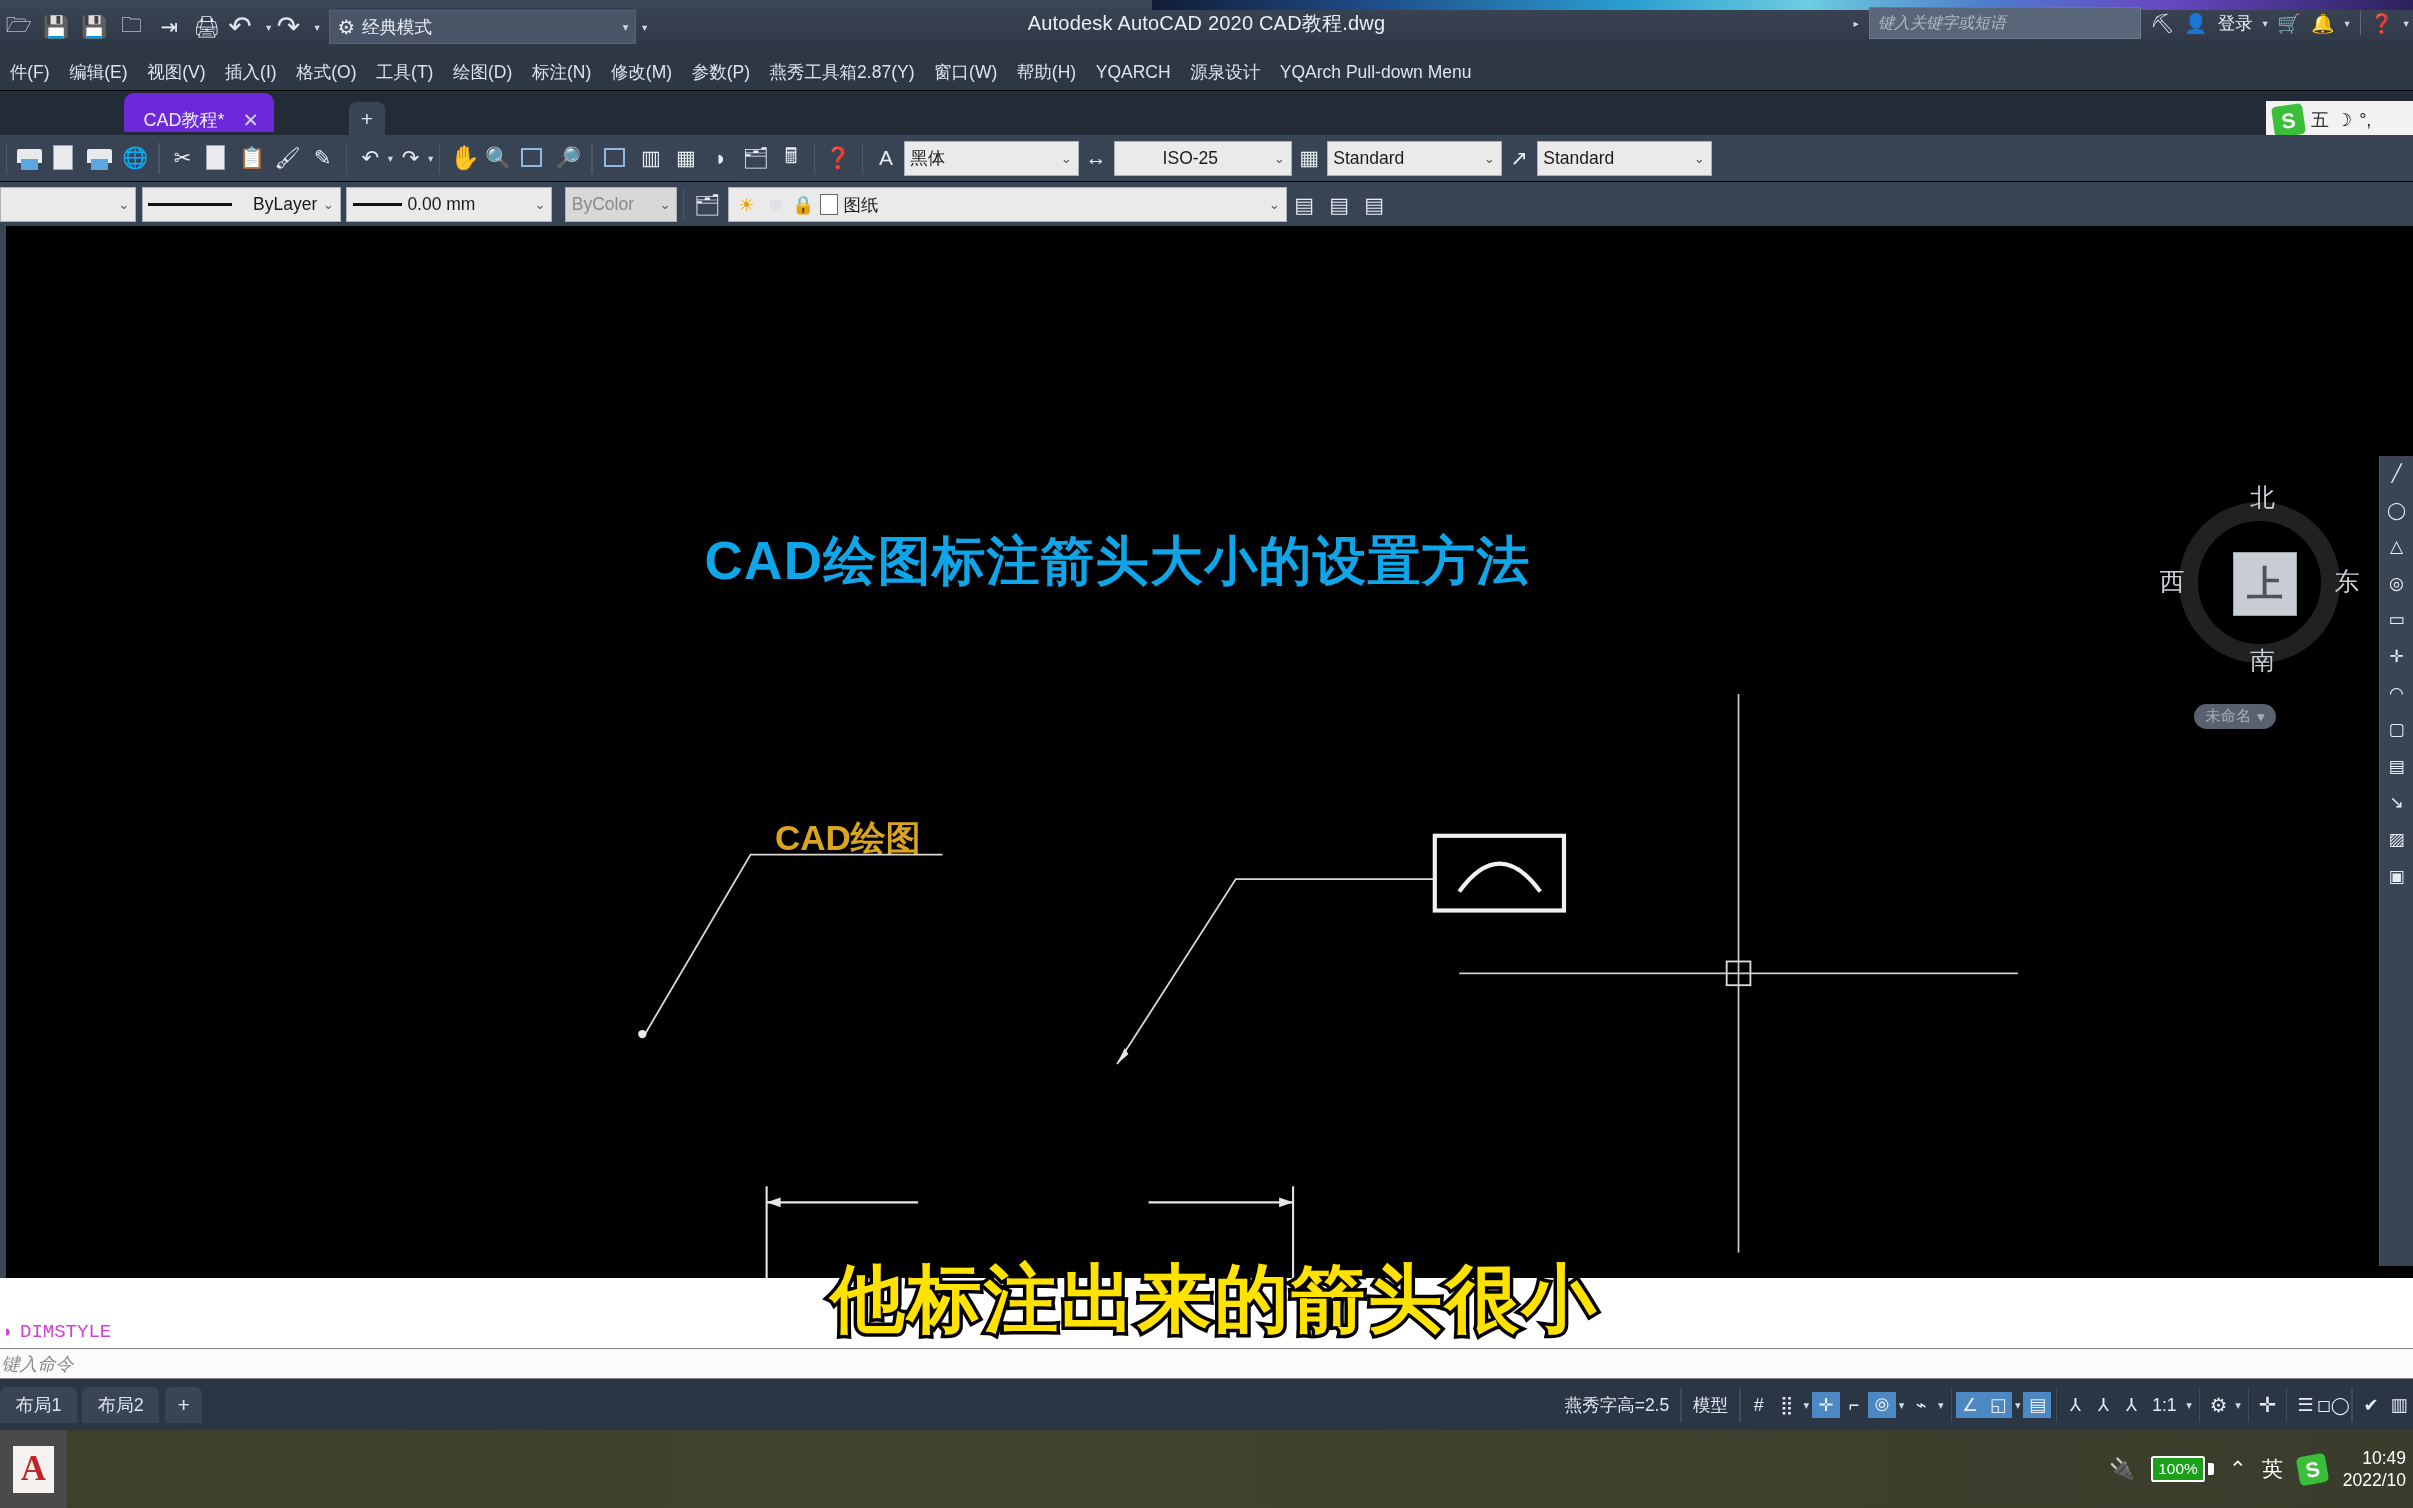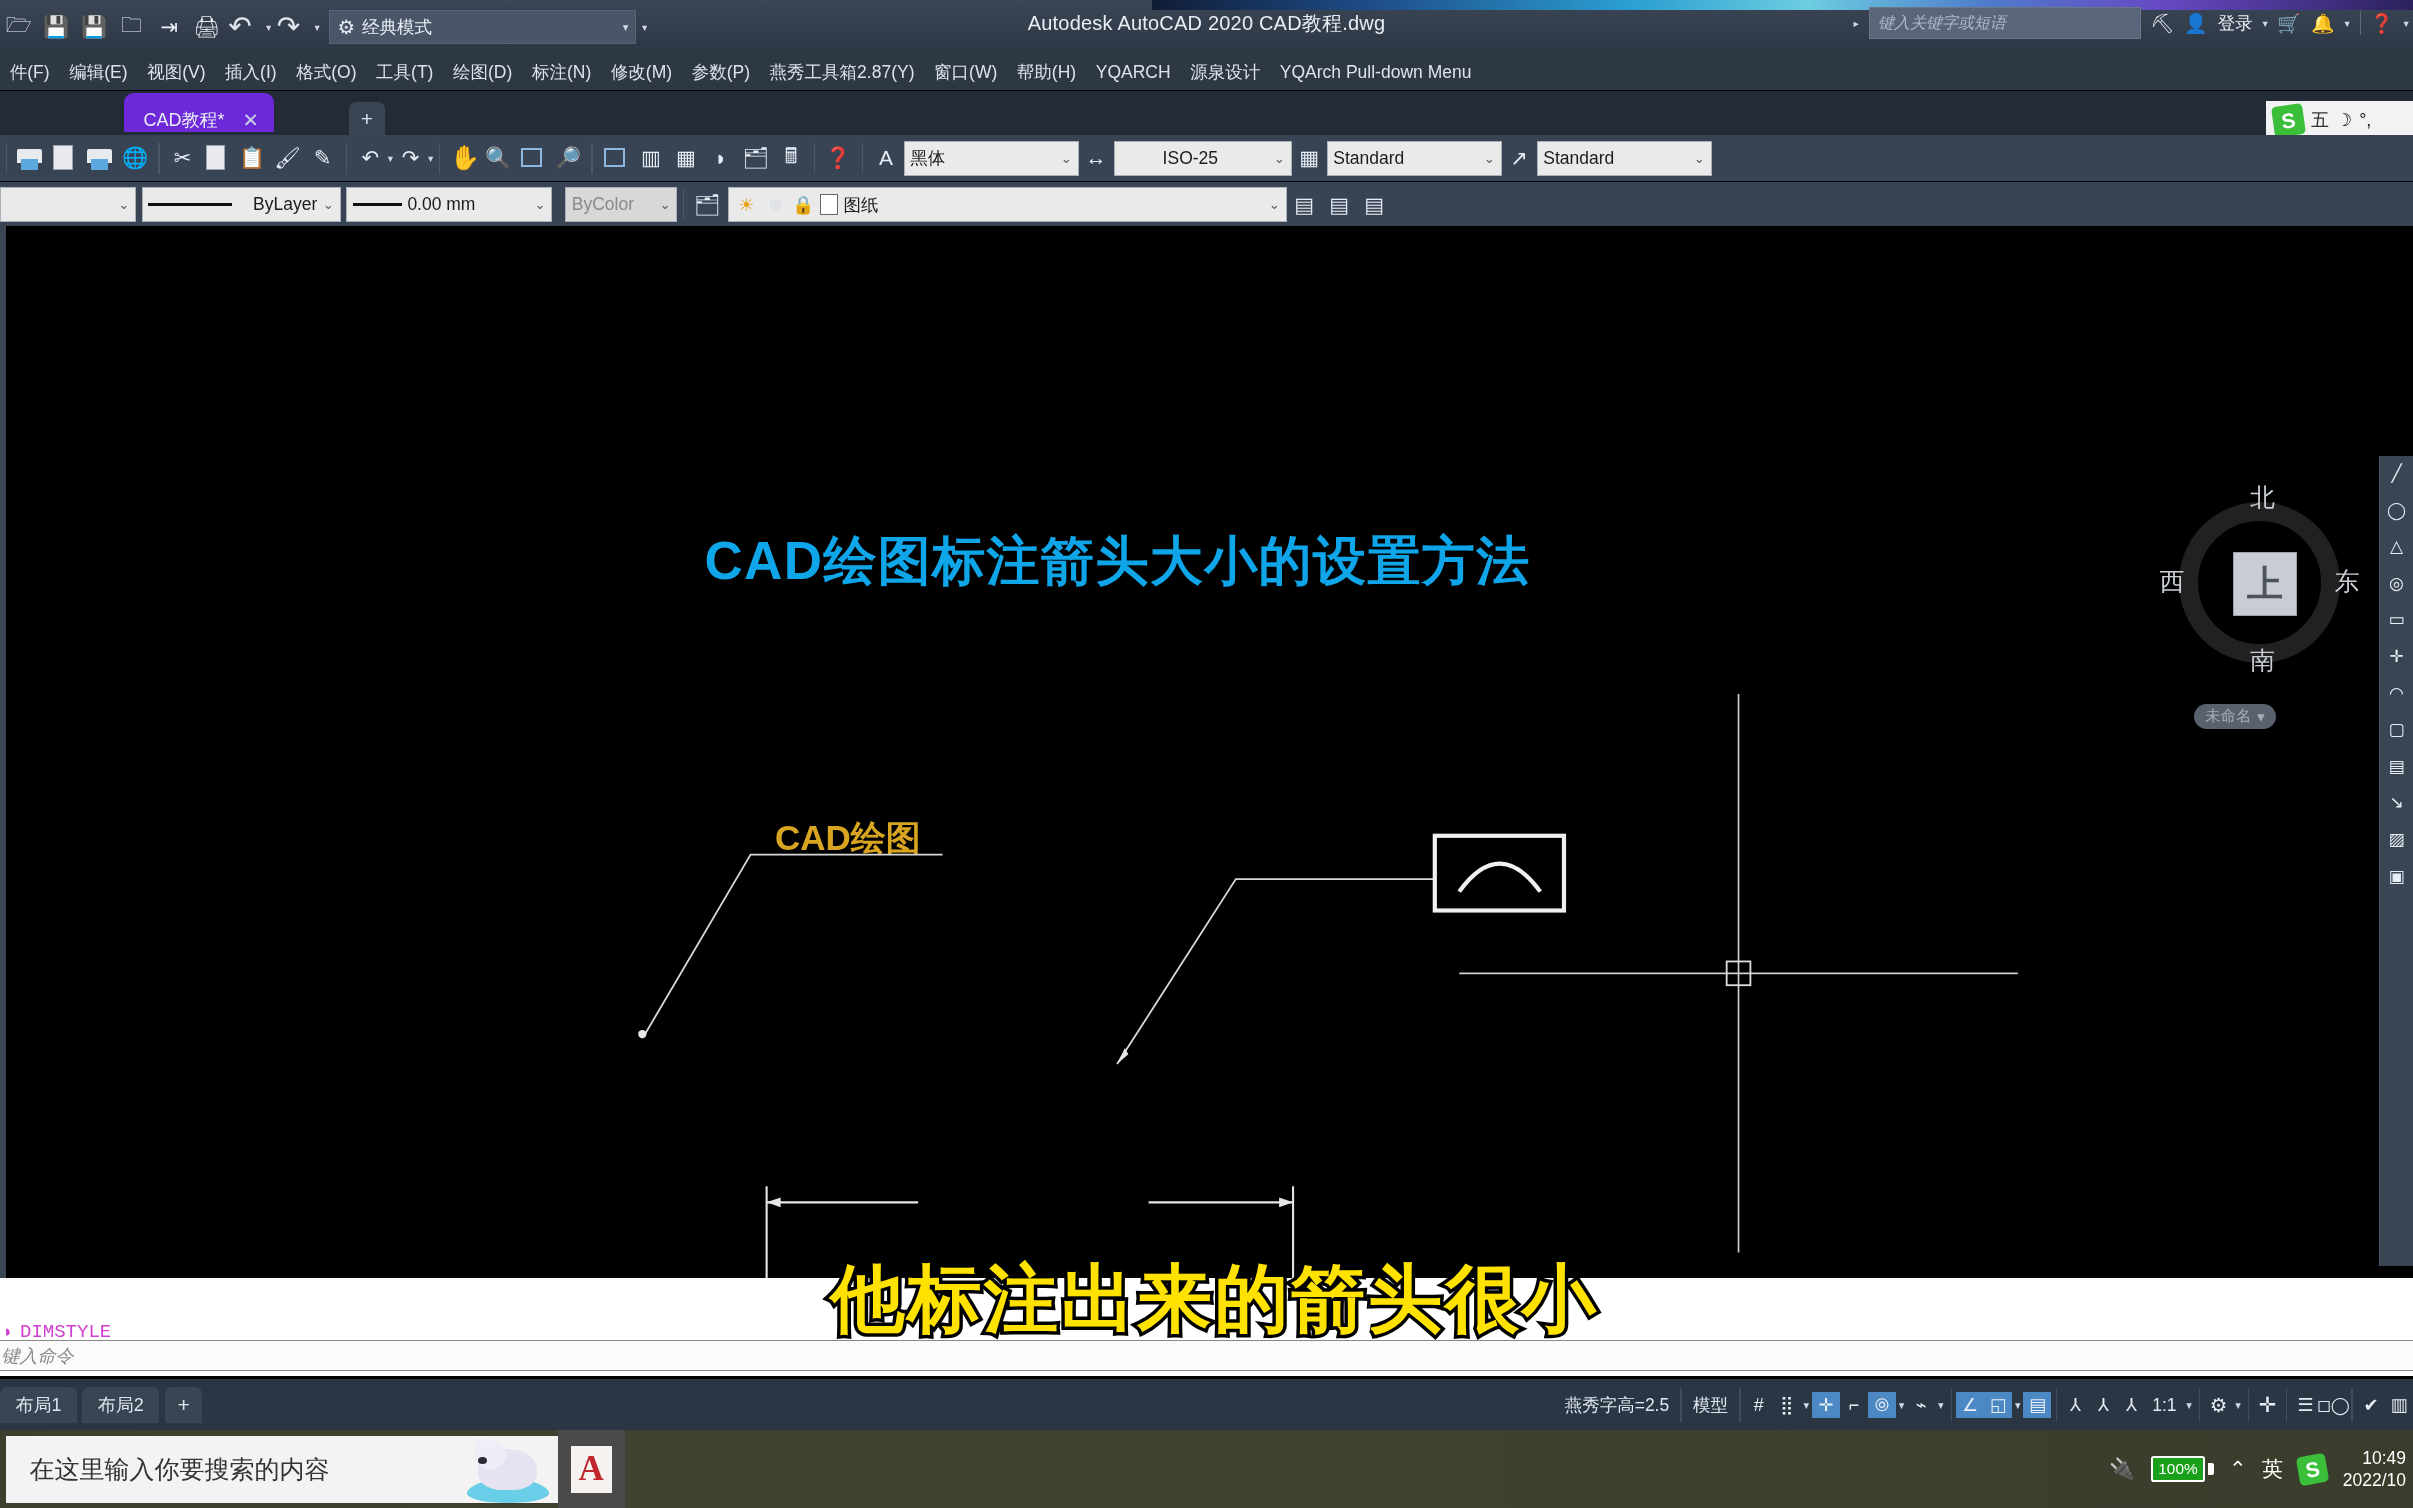--- a/index.html
+++ b/index.html
@@ -167,21 +167,21 @@
   .cmdarea {
     position: absolute; left: 0; top: 1278px; width: 2413px; height: 98px; background: #fff;
   }
   .cmd-hist {
     position: absolute; left: 0; top: 41px; width: 100%; height: 26.5px;
     color: #cf3fd0; font-size: 19px; font-family: "Liberation Mono", monospace;
     display: flex; align-items: center; gap: 7px; padding-left: 2.8px;
   }
   .cmd-hist .bullet { color: #cf3fd0; font-size: 17px; }
   .cmd-input {
-    position: absolute; left: 0; top: 62px; width: 2413px; height: 31px;
+    position: absolute; left: 0; top: 70px; width: 2413px; height: 31px;
     background: #fbfbfb; border-top: 1.4px solid #888; border-bottom: 1.4px solid #888;
     display: flex; align-items: center; padding-left: 1.4px;
   }
   .cmd-input .ph { color: #8a8a8a; font-size: 18px; font-style: italic; }
 
   
   .statusbar {
     position: absolute; left: 0; top: 1379px; width: 2413px; height: 52px;
     background: #2b3644; display: flex; align-items: center;
   }
@@ -672,30 +672,20 @@
       <div class="sb-cell sb-ic">
           <span class="ic-glyph" style="font-size:18px;">✔</span>
         </div>
       <div class="sb-cell sb-ic">
           <span class="ic-glyph" style="font-size:18px;">▥</span>
         </div>
     </div>
   </div>
 
   <div class="taskbar">
-    <div class="tb-search">
-      <span class="ph">在这里输入你要搜索的内容</span>
-      <span class="cortana-bear">
-        <span class="bear-ice"></span>
-        <span class="bear-body"></span>
-        <span class="bear-head"></span>
-        <span class="bear-ear"></span>
-        <span class="bear-nose"></span>
-      </span>
-    </div>
     <div class="tb-app">
       <span class="acad-a">A</span>
     </div>
 
     <div class="tray">
       <span class="tr-ic">🔌</span>
       <span class="battery">
         <span class="batt-body">100%</span>
         <span class="batt-cap"></span>
       </span>

